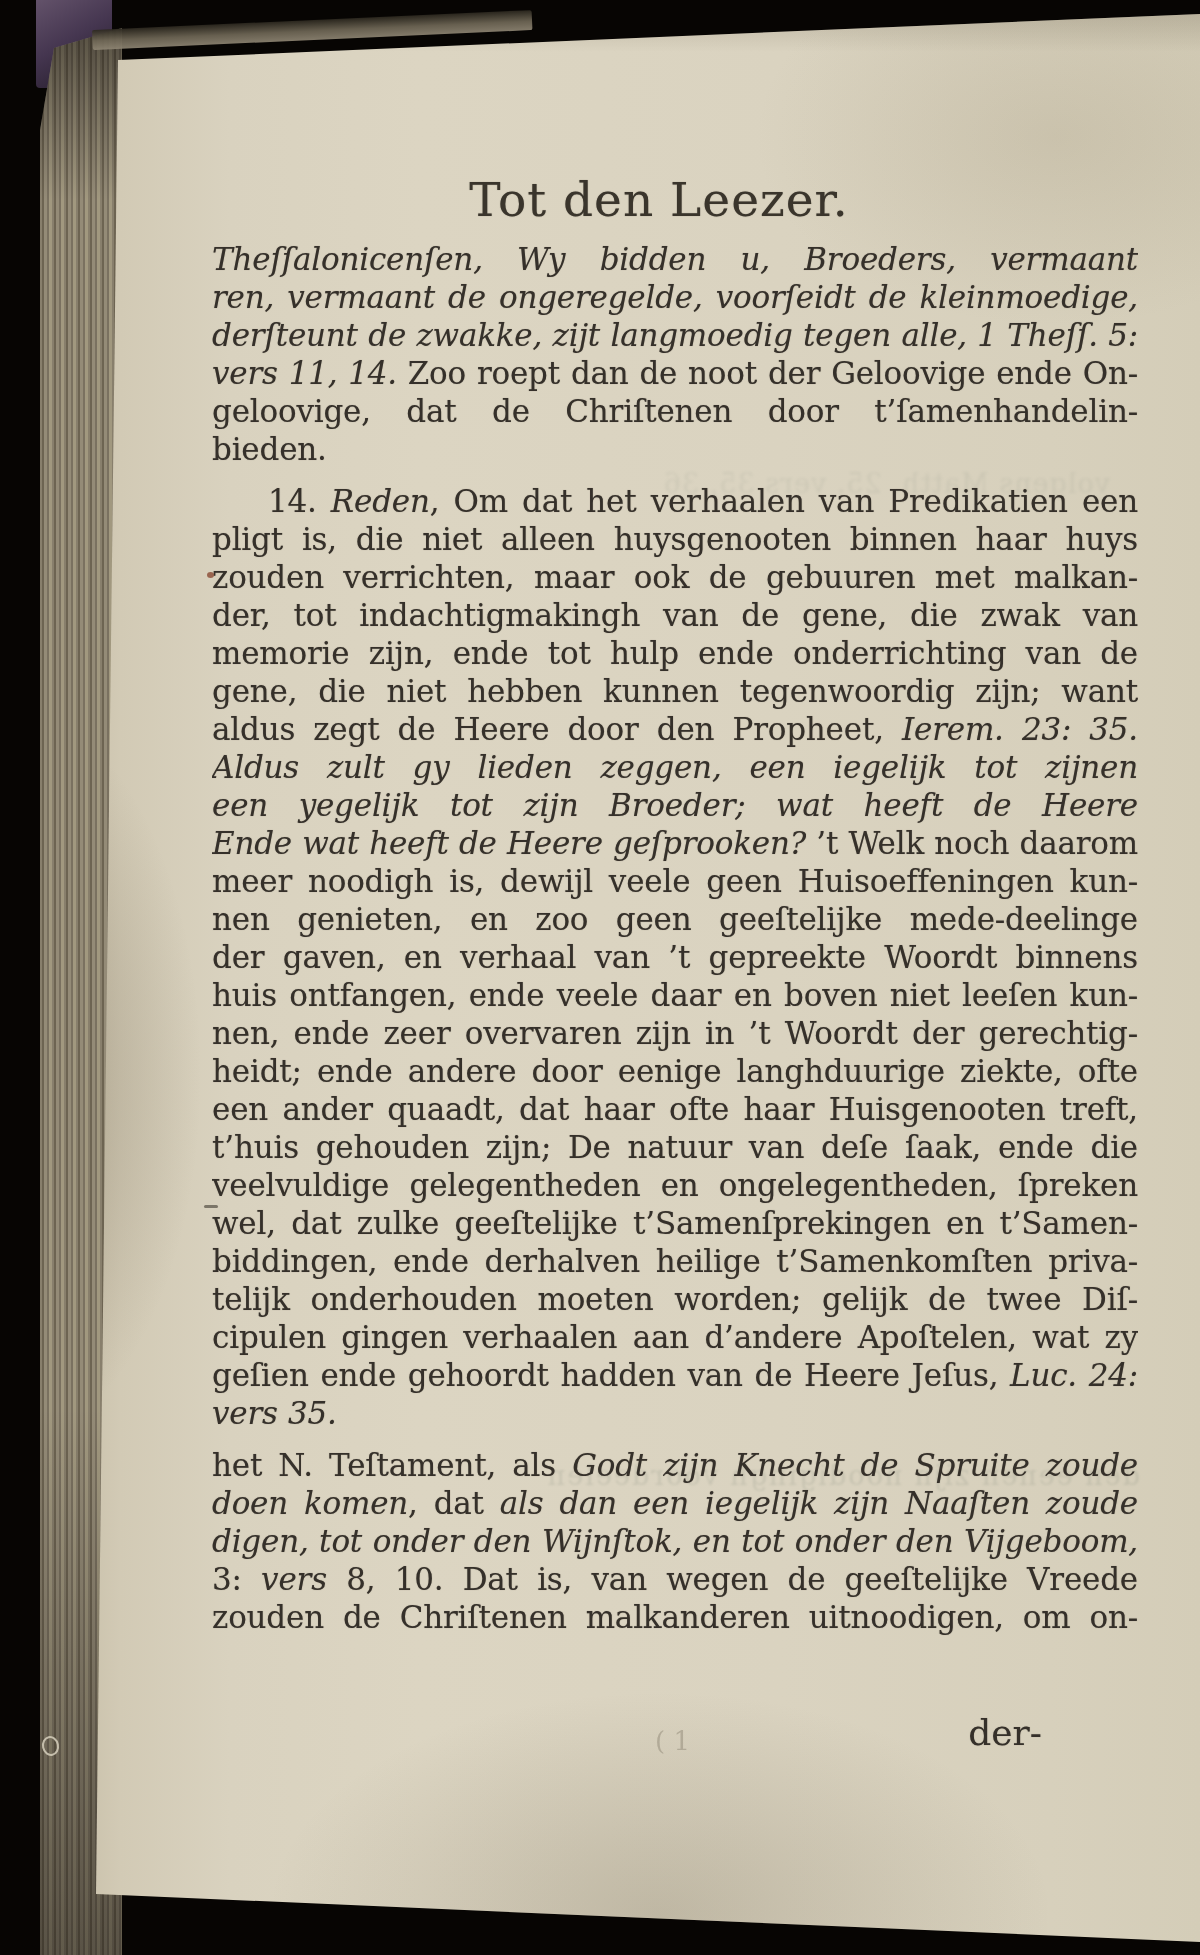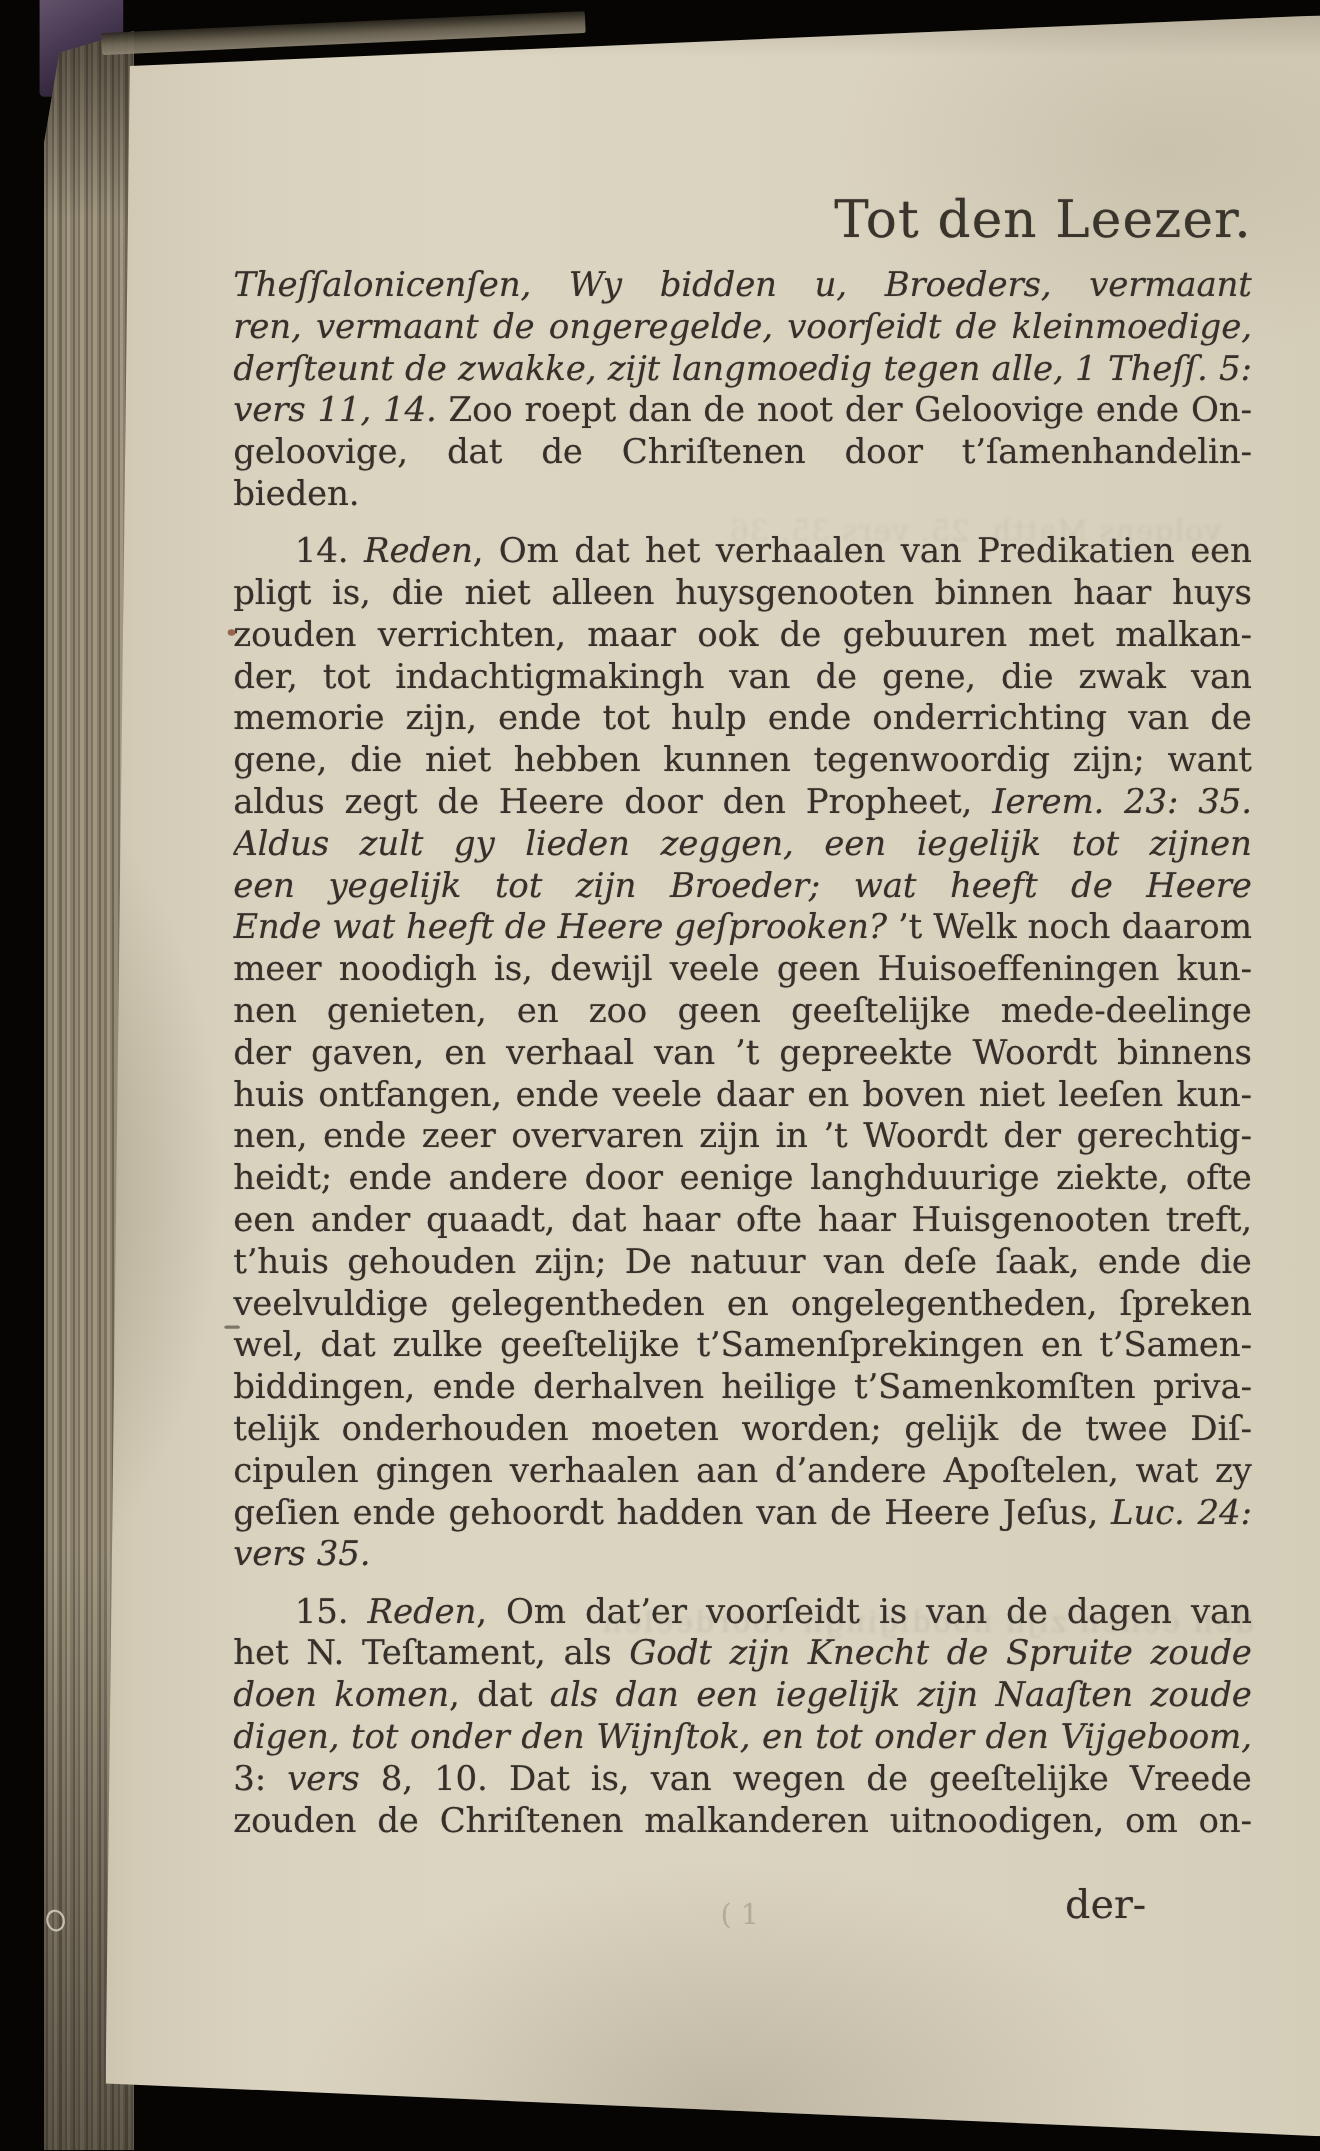--- a/index.html
+++ b/index.html
@@ -27,22 +27,22 @@
   .page{position:absolute;inset:0;
     clip-path:polygon(118px 60px,1200px 14px,1200px 1942px,96px 1894px);
     background:
       linear-gradient(to bottom,rgba(85,76,56,.28),rgba(85,76,56,0) 52px),
       radial-gradient(ellipse 430px 270px at 88% 7%,rgba(150,138,110,.20),transparent 70%),
       radial-gradient(ellipse 560px 320px at 55% 98%,rgba(108,98,76,.25),transparent 70%),
       radial-gradient(ellipse 280px 520px at 0% 55%,rgba(96,84,62,.38),transparent 72%),
       linear-gradient(to right,#a69c84 0px,#c2b9a2 45px,#d2cab5 120px,#d9d2bf 230px,#dcd5c2 420px,#dad3c0 780px,#d7d0bc 1050px,#d4cdb8 1200px);
     color:#35302a;}
 
-  .title{position:absolute;left:212px;top:172px;width:926px;margin:0;
-    font-size:47px;font-weight:normal;letter-spacing:1px;text-align:right;
+  .title{position:absolute;left:196px;top:172px;width:926px;margin:0;
+    font-size:47px;font-weight:normal;letter-spacing:1px;text-align:center;
     color:#3a352c;text-shadow:0 0 1px rgba(55,48,38,.45);}
 
   .textblock{position:absolute;left:212px;top:240px;width:926px;
     font-size:31px;line-height:38px;letter-spacing:-.2px;word-spacing:.5px;
     text-shadow:0 0 1px rgba(55,48,38,.38);}
   .para + .para{margin-top:14px;}
   .line{height:38px;overflow:hidden;}
   .line.j{text-align:justify;text-align-last:justify;}
   .line.first{text-indent:56px;}
   .it{font-style:italic;}
@@ -111,21 +111,20 @@
           <div class="line j"><span class="ro">t’huis gehouden zijn; De natuur van deſe ſaak, ende die</span></div>
           <div class="line j"><span class="ro">veelvuldige gelegentheden en ongelegentheden, ſpreken</span></div>
           <div class="line j"><span class="ro">wel, dat zulke geeſtelijke t’Samenſprekingen en t’Samen-</span></div>
           <div class="line j"><span class="ro">biddingen, ende derhalven heilige t’Samenkomſten priva-</span></div>
           <div class="line j"><span class="ro">telijk onderhouden moeten worden; gelijk de twee Diſ-</span></div>
           <div class="line j"><span class="ro">cipulen gingen verhaalen aan d’andere Apoſtelen, wat zy</span></div>
           <div class="line j"><span class="ro">geſien ende gehoordt hadden van de Heere Jeſus, </span><span class="it">Luc. 24:</span></div>
           <div class="line"><span class="it">vers 35.</span></div>
         </div>
         <div class="para">
-          <div class="line j first"><span class="ro">15. </span><span class="it">Reden</span><span class="ro">, Om dat’er voorſeidt is van de dagen van</span></div>
           <div class="line j"><span class="ro">het N. Teſtament, als </span><span class="it">Godt zijn Knecht de Spruite zoude</span></div>
           <div class="line j"><span class="it">doen komen</span><span class="ro">, dat </span><span class="it">als dan een iegelijk zijn Naaſten zoude noo-</span></div>
           <div class="line j"><span class="it">digen, tot onder den Wijnſtok, en tot onder den Vijgeboom, Zach.</span></div>
           <div class="line j"><span class="ro">3: </span><span class="it">vers </span><span class="ro">8, 10. Dat is, van wegen de geeſtelijke Vreede</span></div>
           <div class="line j"><span class="ro">zouden de Chriſtenen malkanderen uitnoodigen, om on-</span></div>
         </div>
       </div>
 
     <div class="catchword">der-</div>
 

